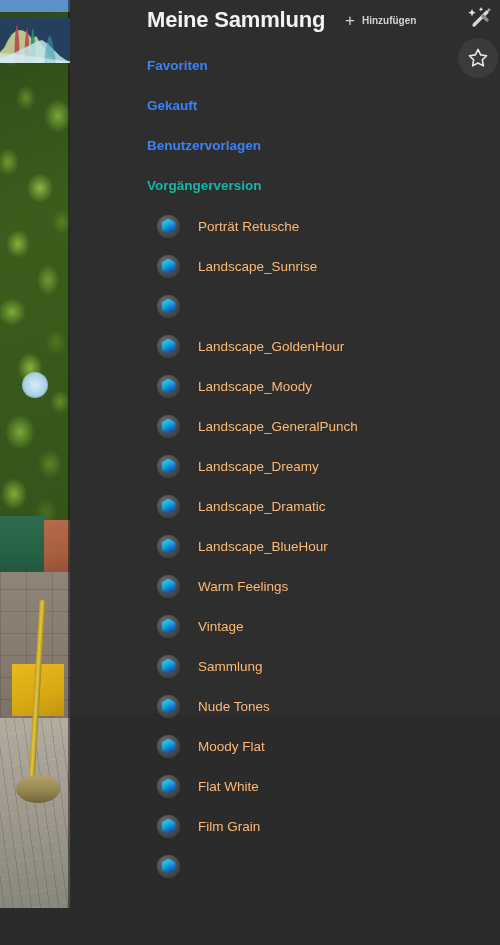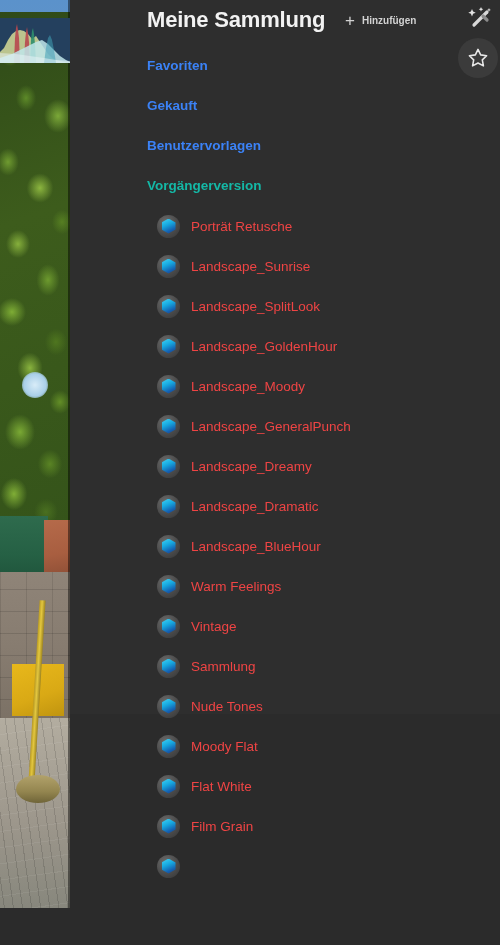--- a/index.html
+++ b/index.html
@@ -171,22 +171,22 @@
     background:radial-gradient(circle at 38% 32%, #6e6e6e 0%, #4a4a4a 55%, #343434 100%);
     display:flex; align-items:center; justify-content:center;
     flex:0 0 auto;
   }
   .cube {
     width:14px; height:15px;
     clip-path:polygon(50% 0%, 100% 26%, 100% 74%, 50% 100%, 0% 74%, 0% 26%);
     background:linear-gradient(155deg,#3fd2f5 0%,#16a8e0 38%,#1560b0 72%,#123d86 100%);
   }
   .preset-label {
-    margin-left:11px;
-    font-size:13.5px; color:#ef4444;
+    margin-left:18px;
+    font-size:13.5px; color:#fdba74;
   }
 </style>
 </head>
 <body>
 
 <div id="root">
 
   <div class="canvas-area">
     <div class="photo">
       <div class="sky"></div>
@@ -260,21 +260,20 @@
         <div class="preset-row">
           <div class="preset-icon">
             <div class="cube"></div>
           </div>
           <div class="preset-label">Landscape_Sunrise</div>
         </div>
         <div class="preset-row">
           <div class="preset-icon">
             <div class="cube"></div>
           </div>
-          <div class="preset-label">Landscape_SplitLook</div>
         </div>
         <div class="preset-row">
           <div class="preset-icon">
             <div class="cube"></div>
           </div>
           <div class="preset-label">Landscape_GoldenHour</div>
         </div>
         <div class="preset-row">
           <div class="preset-icon">
             <div class="cube"></div>

